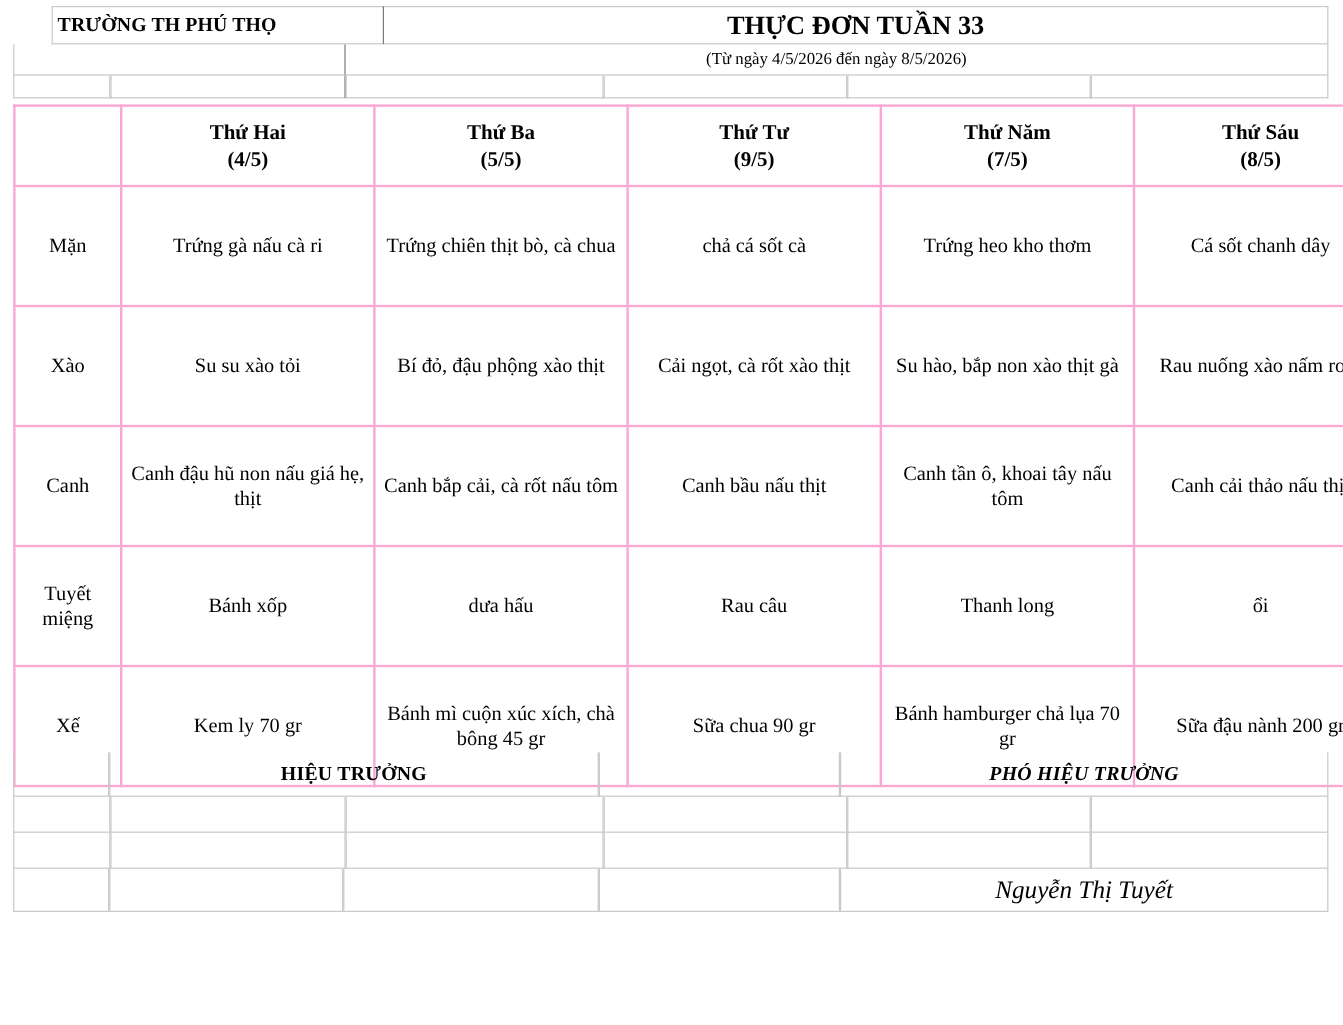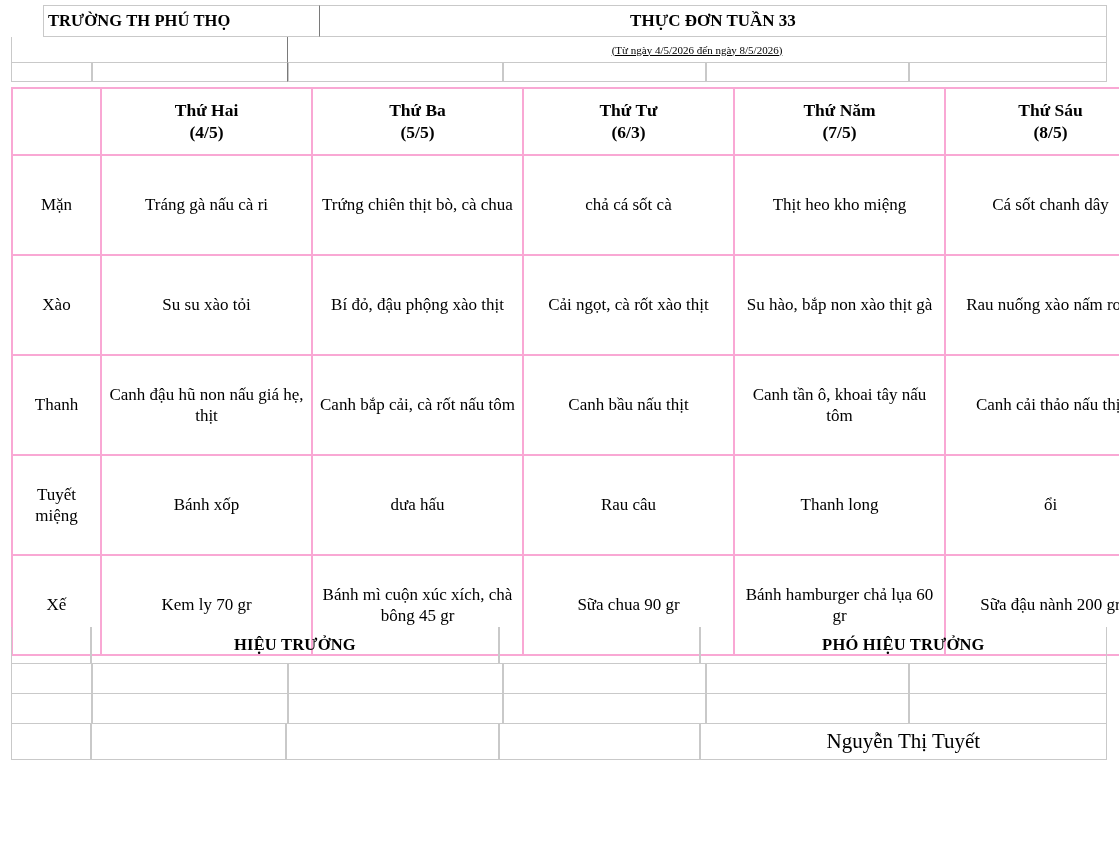--- a/index.html
+++ b/index.html
@@ -48,21 +48,21 @@
   .hdr-right {
     flex: 1;
     box-sizing: border-box;
     border: 1px solid #c9c9c9;
     border-left: none;
     height: 32px;
     display: flex;
     align-items: center;
     justify-content: center;
     font-weight: bold;
-    font-size: 17px;
+    font-size: 22px;
   }
   .subheader-row {
     display: flex;
   }
   .sub-left {
     width: 277px;
     box-sizing: border-box;
     border: 1px solid #c9c9c9;
     border-top: none;
     border-right: 1px solid #7a7a7a;
@@ -71,22 +71,21 @@
   .sub-right {
     flex: 1;
     box-sizing: border-box;
     border: 1px solid #c9c9c9;
     border-top: none;
     border-left: none;
     height: 26px;
     display: flex;
     align-items: center;
     justify-content: center;
-    font-size: 11px;
-    text-decoration: underline;
+    font-size: 14px;
   }
   .spacer-row {
     display: flex;
   }
   .spacer-cell {
     box-sizing: border-box;
     border: 1px solid #c9c9c9;
     border-top: none;
     height: 19px;
   }
@@ -155,21 +154,21 @@
     font-size: 16.5px;
     letter-spacing: .2px;
   }
   .w1 { width: 81px; }
   .w2 { width: 196px; }
   .w3 { width: 215px; }
   .w4 { width: 203px; }
   .w5 { width: 203px; }
   .w6 { flex: 1; }
   .merged-left { width: 411px; }
-  .merged-right { width: 411px; }
+  .merged-right { width: 411px; font-style: italic; }
   .blank-row .sig-cell { height: 30px; }
   .name-row .sig-cell { height: 36px; }
   .name-cell { font-size: 21px; }
 </style>
 </head>
 <body>
 
 <div class="sheet">
 
   <div class="header-grid">
@@ -198,71 +197,71 @@
         <th class="col-day">
           <div>Thứ Hai</div>
           <div>(4/5)</div>
         </th>
         <th class="col-day">
           <div>Thứ Ba</div>
           <div>(5/5)</div>
         </th>
         <th class="col-day">
           <div>Thứ Tư</div>
-          <div>(6/3)</div>
+          <div>(9/5)</div>
         </th>
         <th class="col-day">
           <div>Thứ Năm</div>
           <div>(7/5)</div>
         </th>
         <th class="col-day">
           <div>Thứ Sáu</div>
           <div>(8/5)</div>
         </th>
       </tr>
     </thead>
     <tbody>
       <tr class="row-man">
         <td class="label-cell">Mặn</td>
-        <td>Tráng gà nấu cà ri</td>
+        <td>Trứng gà nấu cà ri</td>
         <td>Trứng chiên thịt bò, cà chua</td>
         <td>chả cá sốt cà</td>
-        <td>Thịt heo kho miệng</td>
+        <td>Trứng heo kho thơm</td>
         <td>Cá sốt chanh dây</td>
       </tr>
       <tr class="row-xao">
         <td class="label-cell">Xào</td>
         <td>Su su xào tỏi</td>
         <td>Bí đỏ, đậu phộng xào thịt</td>
         <td>Cải ngọt, cà rốt xào thịt</td>
         <td>Su hào, bắp non xào thịt gà</td>
         <td>Rau nuống xào nấm rơm</td>
       </tr>
       <tr class="row-canh">
-        <td class="label-cell">Thanh</td>
+        <td class="label-cell">Canh</td>
         <td>Canh đậu hũ non nấu giá hẹ, thịt</td>
         <td>Canh bắp cải, cà rốt nấu tôm</td>
         <td>Canh bầu nấu thịt</td>
         <td>Canh tần ô, khoai tây nấu tôm</td>
         <td>Canh cải thảo nấu thịt</td>
       </tr>
       <tr class="row-trang">
         <td class="label-cell">Tuyết miệng</td>
         <td>Bánh xốp</td>
         <td>dưa hấu</td>
         <td>Rau câu</td>
         <td>Thanh long</td>
         <td>ổi</td>
       </tr>
       <tr class="row-xe">
         <td class="label-cell">Xế</td>
         <td>Kem ly 70 gr</td>
         <td>Bánh mì cuộn xúc xích, chà bông 45 gr</td>
         <td>Sữa chua 90 gr</td>
-        <td>Bánh hamburger chả lụa 60 gr</td>
+        <td>Bánh hamburger chả lụa 70 gr</td>
         <td>Sữa đậu nành 200 gr</td>
       </tr>
     </tbody>
   </table>
 
   <div class="sig-grid">
     <div class="sig-row">
       <div class="sig-cell w1"></div>
       <div class="sig-cell merged-left title">HIỆU TRƯỞNG</div>
       <div class="sig-cell w4"></div>

